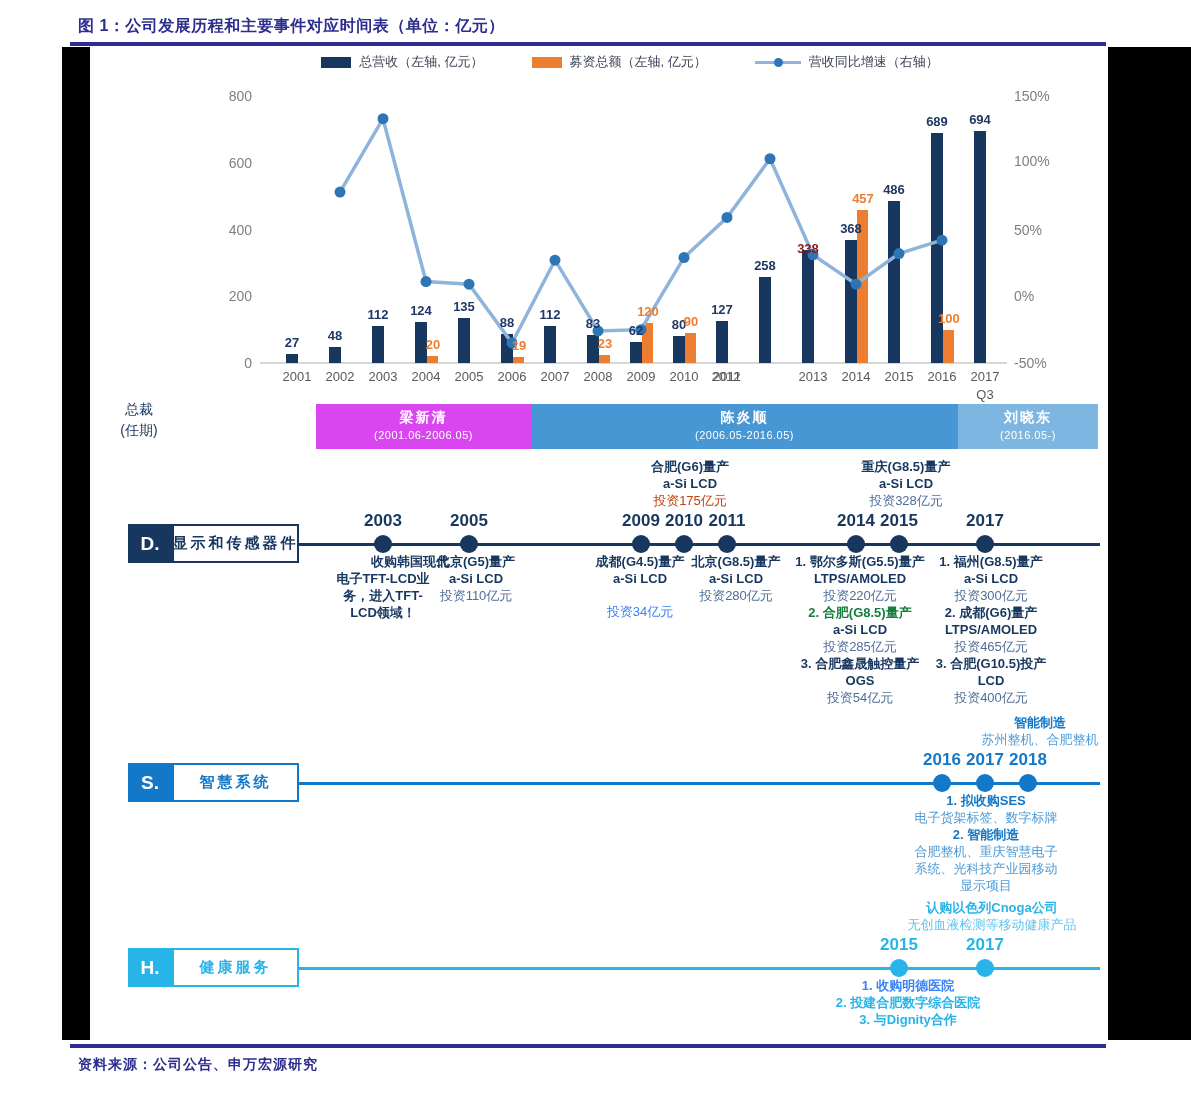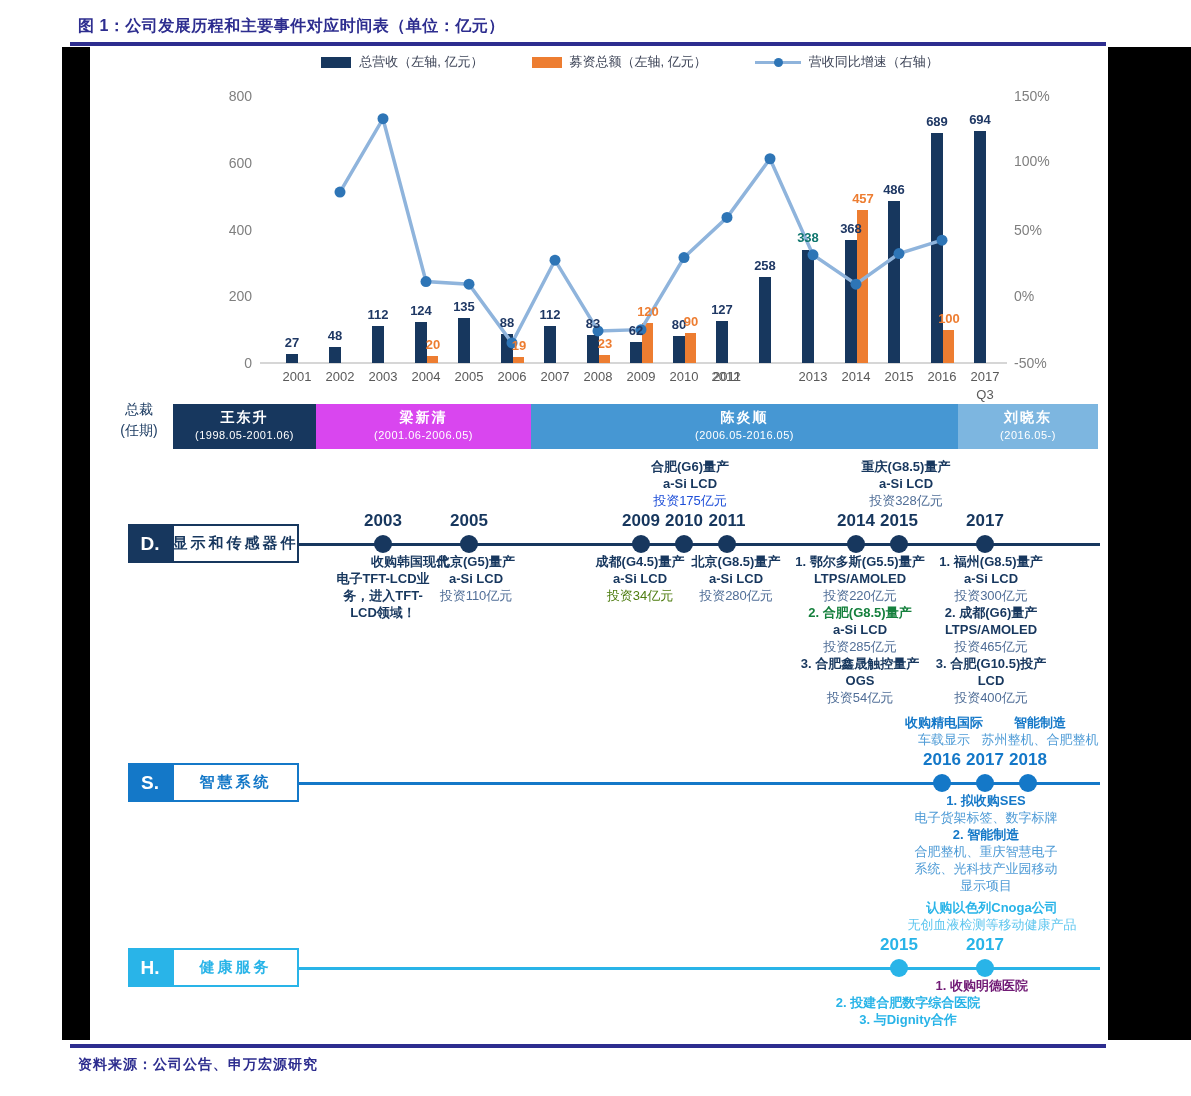--- a/index.html
+++ b/index.html
@@ -108,21 +108,21 @@
       <div class="vlab" style="position:absolute;left:567px;width:52px;top:316.29875px;color:#1f3864;z-index:4">83</div>
       <div style="position:absolute;left:630px;top:342.3075px;width:12px;height:20.6925px;background:#17375e;z-index:2"></div>
       <div class="vlab" style="position:absolute;left:610px;width:52px;top:323.3075px;color:#1f3864;z-index:4">62</div>
       <div style="position:absolute;left:673px;top:336.3px;width:12px;height:26.700000000000003px;background:#17375e;z-index:2"></div>
       <div class="vlab" style="position:absolute;left:653px;width:52px;top:317.3px;color:#1f3864;z-index:4">80</div>
       <div style="position:absolute;left:716px;top:320.61375px;width:12px;height:42.386250000000004px;background:#17375e;z-index:2"></div>
       <div class="vlab" style="position:absolute;left:696px;width:52px;top:301.61375px;color:#1f3864;z-index:4">127</div>
       <div style="position:absolute;left:759px;top:276.8925px;width:12px;height:86.1075px;background:#17375e;z-index:2"></div>
       <div class="vlab" style="position:absolute;left:739px;width:52px;top:257.8925px;color:#1f3864;z-index:4">258</div>
       <div style="position:absolute;left:802px;top:250.1925px;width:12px;height:112.80749999999999px;background:#17375e;z-index:2"></div>
-      <div class="vlab" style="position:absolute;left:782px;width:52px;top:230px;color:#0f766e;z-index:4">338</div>
+      <div class="vlab" style="position:absolute;left:782px;width:52px;top:241px;color:#7f1d1d;z-index:4">338</div>
       <div style="position:absolute;left:845px;top:240.18px;width:12px;height:122.82000000000001px;background:#17375e;z-index:2"></div>
       <div class="vlab" style="position:absolute;left:825px;width:52px;top:221.18px;color:#1f3864;z-index:4">368</div>
       <div style="position:absolute;left:888px;top:200.79749999999999px;width:12px;height:162.20250000000001px;background:#17375e;z-index:2"></div>
       <div class="vlab" style="position:absolute;left:868px;width:52px;top:181.79749999999999px;color:#1f3864;z-index:4">486</div>
       <div style="position:absolute;left:931px;top:133.04625000000001px;width:12px;height:229.95374999999999px;background:#17375e;z-index:2"></div>
       <div class="vlab" style="position:absolute;left:911px;width:52px;top:114.04625000000001px;color:#1f3864;z-index:4">689</div>
       <div style="position:absolute;left:974px;top:131.3775px;width:12px;height:231.6225px;background:#17375e;z-index:2"></div>
       <div class="vlab" style="position:absolute;left:954px;width:52px;top:112.3775px;color:#1f3864;z-index:4">694</div>
       <div style="position:absolute;left:427px;top:356.325px;width:11px;height:6.675000000000001px;background:#ed7d31;z-index:2"></div>
       <div class="vlab" style="position:absolute;left:407px;width:52px;top:337.325px;color:#ed7d31;z-index:4">20</div>
@@ -154,24 +154,20 @@
       <circle cx="770" cy="158.745" r="5.5" fill="#2e75b6"></circle>
       <circle cx="813" cy="254.865" r="5.5" fill="#2e75b6"></circle>
       <circle cx="856" cy="284.235" r="5.5" fill="#2e75b6"></circle>
       <circle cx="899" cy="253.52999999999997" r="5.5" fill="#2e75b6"></circle>
       <circle cx="942" cy="240.18" r="5.5" fill="#2e75b6"></circle>
     </svg>
 
   <div class="abs" id="president-layer" style="left:16px;top:0;width:1191px;height:1096px">
       <div class="pres-lab" style="position:absolute;left:92px;width:62px;top:401px">总裁</div>
       <div class="pres-lab" style="position:absolute;left:92px;width:62px;top:422px">(任期)</div>
-      <div class="pres-seg" style="position:absolute;left:157px;top:404px;width:143px;height:45px;background:#17375e">
-        <div class="nm">王东升</div>
-        <div class="tm">(1998.05-2001.06)</div>
-      </div>
       <div class="pres-seg" style="position:absolute;left:300px;top:404px;width:215px;height:45px;background:#d946ef">
         <div class="nm">梁新清</div>
         <div class="tm">(2001.06-2006.05)</div>
       </div>
       <div class="pres-seg" style="position:absolute;left:515px;top:404px;width:427px;height:45px;background:#4697d3">
         <div class="nm">陈炎顺</div>
         <div class="tm">(2006.05-2016.05)</div>
       </div>
       <div class="pres-seg" style="position:absolute;left:942px;top:404px;width:140px;height:45px;background:#7db6e0">
         <div class="nm">刘晓东</div>
@@ -194,42 +190,42 @@
       <div class="tk-year" style="position:absolute;left:692px;width:70px;top:511px;color:#17375e">2011</div>
       <div style="position:absolute;left:847px;top:535px;width:18px;height:18px;border-radius:50%;background:#17375e;z-index:2"></div>
       <div class="tk-year" style="position:absolute;left:821px;width:70px;top:511px;color:#17375e">2014</div>
       <div style="position:absolute;left:890px;top:535px;width:18px;height:18px;border-radius:50%;background:#17375e;z-index:2"></div>
       <div class="tk-year" style="position:absolute;left:864px;width:70px;top:511px;color:#17375e">2015</div>
       <div style="position:absolute;left:976px;top:535px;width:18px;height:18px;border-radius:50%;background:#17375e;z-index:2"></div>
       <div class="tk-year" style="position:absolute;left:950px;width:70px;top:511px;color:#17375e">2017</div>
       <div class="ann" style="position:absolute;left:605px;width:170px;top:458px">
         <div class="b" style="color: rgb(23, 55, 94);">合肥(G6)量产</div>
         <div class="b" style="color: rgb(23, 55, 94);">a-Si LCD</div>
-        <div style="color: #1d4ed8;">投资175亿元</div>
+        <div style="color: #c2410c;">投资175亿元</div>
       </div>
       <div class="ann" style="position:absolute;left:821px;width:170px;top:458px">
         <div class="b" style="color: rgb(23, 55, 94);">重庆(G8.5)量产</div>
         <div class="b" style="color: rgb(23, 55, 94);">a-Si LCD</div>
         <div style="color: rgb(80, 110, 151);">投资328亿元</div>
       </div>
       <div class="ann" style="position:absolute;left:317px;width:132px;top:553px">
         <div class="b" style="color: rgb(23, 55, 94); text-align: right;">收购韩国现代</div>
         <div class="b" style="color: rgb(23, 55, 94);">电子TFT-LCD业</div>
         <div class="b" style="color: rgb(23, 55, 94);">务，进入TFT-</div>
         <div class="b" style="color: rgb(23, 55, 94);">LCD领域！</div>
       </div>
       <div class="ann" style="position:absolute;left:410px;width:132px;top:553px">
         <div class="b" style="color: rgb(23, 55, 94);">北京(G5)量产</div>
         <div class="b" style="color: rgb(23, 55, 94);">a-Si LCD</div>
         <div style="color: rgb(80, 110, 151);">投资110亿元</div>
       </div>
       <div class="ann" style="position:absolute;left:569px;width:142px;top:553px">
         <div class="b" style="color: rgb(23, 55, 94);">成都(G4.5)量产</div>
         <div class="b" style="color: rgb(23, 55, 94);">a-Si LCD</div>
-        <div style="color: #4d7c0f;">投资34亿元</div>
+        <div style="color: #3b82f6; margin-top: 16px;">投资34亿元</div>
       </div>
       <div class="ann" style="position:absolute;left:665px;width:142px;top:553px">
         <div class="b" style="color: rgb(23, 55, 94);">北京(G8.5)量产</div>
         <div class="b" style="color: rgb(23, 55, 94);">a-Si LCD</div>
         <div style="color: rgb(80, 110, 151);">投资280亿元</div>
       </div>
       <div class="ann" style="position:absolute;left:764px;width:192px;top:553px">
         <div class="b" style="color: rgb(23, 55, 94);">1. 鄂尔多斯(G5.5)量产</div>
         <div class="b" style="color: rgb(23, 55, 94);">LTPS/AMOLED</div>
         <div style="color: rgb(80, 110, 151);">投资220亿元</div>
@@ -253,24 +249,20 @@
       </div>
       <div class="tk-line" style="position:absolute;left:299px;top:782px;width:801px;background:#1478c8"></div>
       <div class="tk-letter" style="position:absolute;left:128px;top:763px;width:44px;height:39px;background:#1478c8">S.</div>
       <div class="tk-label" style="position:absolute;left:172px;top:763px;width:123px;height:35px;border:2px solid #1478c8;color:#1478c8">智慧系统</div>
       <div style="position:absolute;left:933px;top:774px;width:18px;height:18px;border-radius:50%;background:#1478c8;z-index:2"></div>
       <div class="tk-year" style="position:absolute;left:907px;width:70px;top:750px;color:#1478c8">2016</div>
       <div style="position:absolute;left:976px;top:774px;width:18px;height:18px;border-radius:50%;background:#1478c8;z-index:2"></div>
       <div class="tk-year" style="position:absolute;left:950px;width:70px;top:750px;color:#1478c8">2017</div>
       <div style="position:absolute;left:1019px;top:774px;width:18px;height:18px;border-radius:50%;background:#1478c8;z-index:2"></div>
       <div class="tk-year" style="position:absolute;left:993px;width:70px;top:750px;color:#1478c8">2018</div>
-      <div class="ann" style="position:absolute;left:864px;width:160px;top:714px">
-        <div class="b" style="color: rgb(20, 120, 200);">收购精电国际</div>
-        <div style="color: rgb(78, 155, 214);">车载显示</div>
-      </div>
       <div class="ann" style="position:absolute;left:940px;width:200px;top:714px">
         <div class="b" style="color: rgb(20, 120, 200);">智能制造</div>
         <div style="color: rgb(78, 155, 214);">苏州整机、合肥整机</div>
       </div>
       <div class="ann" style="position:absolute;left:868.5px;width:235px;top:792px">
         <div class="b" style="color: rgb(20, 120, 200);">1. 拟收购SES</div>
         <div style="color: rgb(78, 155, 214);">电子货架标签、数字标牌</div>
         <div class="b" style="color: rgb(20, 120, 200);">2. 智能制造</div>
         <div style="color: rgb(78, 155, 214);">合肥整机、重庆智慧电子</div>
         <div style="color: rgb(78, 155, 214);">系统、光科技产业园移动</div>
@@ -281,21 +273,21 @@
       <div class="tk-label" style="position:absolute;left:172px;top:948px;width:123px;height:35px;border:2px solid #29b4e8;color:#29b4e8">健康服务</div>
       <div style="position:absolute;left:890px;top:959px;width:18px;height:18px;border-radius:50%;background:#29b4e8;z-index:2"></div>
       <div class="tk-year" style="position:absolute;left:864px;width:70px;top:935px;color:#29b4e8">2015</div>
       <div style="position:absolute;left:976px;top:959px;width:18px;height:18px;border-radius:50%;background:#29b4e8;z-index:2"></div>
       <div class="tk-year" style="position:absolute;left:950px;width:70px;top:935px;color:#29b4e8">2017</div>
       <div class="ann" style="position:absolute;left:867px;width:250px;top:899px">
         <div class="b" style="color: rgb(41, 180, 232);">认购以色列Cnoga公司</div>
         <div style="color: rgb(94, 198, 239);">无创血液检测等移动健康产品</div>
       </div>
       <div class="ann" style="position:absolute;left:788px;width:240px;top:977px">
-        <div class="b" style="color: #701a75; text-align: right;">1. 收购明德医院</div>
+        <div class="b" style="color: #3b82f6;">1. 收购明德医院</div>
         <div class="b" style="color: rgb(41, 180, 232);">2. 投建合肥数字综合医院</div>
         <div class="b" style="color: rgb(41, 180, 232);">3. 与Dignity合作</div>
       </div>
     </div>
 
   <div class="abs rule" style="left:70px;top:1044px;width:1036px"></div>
   <div class="abs src" style="left:78px;top:1056px">资料来源：公司公告、申万宏源研究</div>
 </div>
 
 </body></html>

